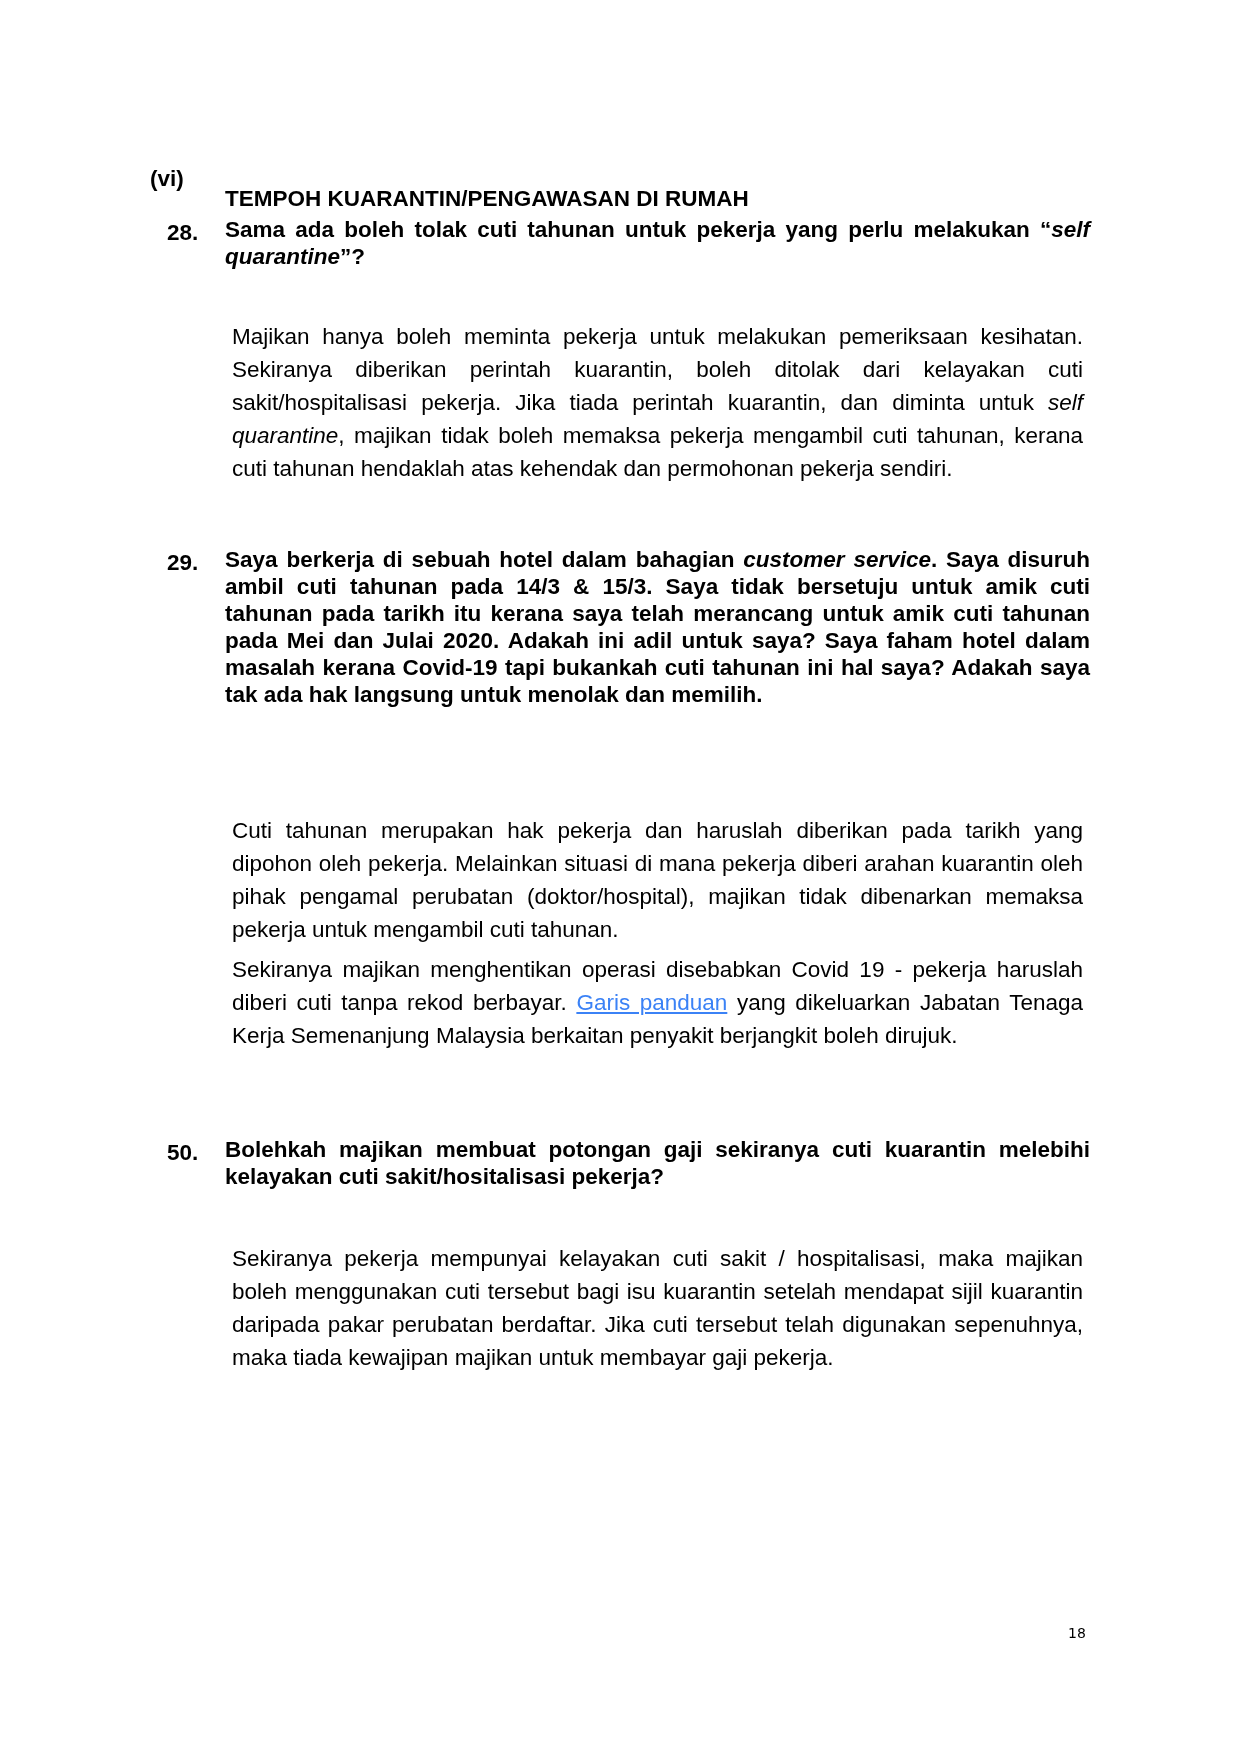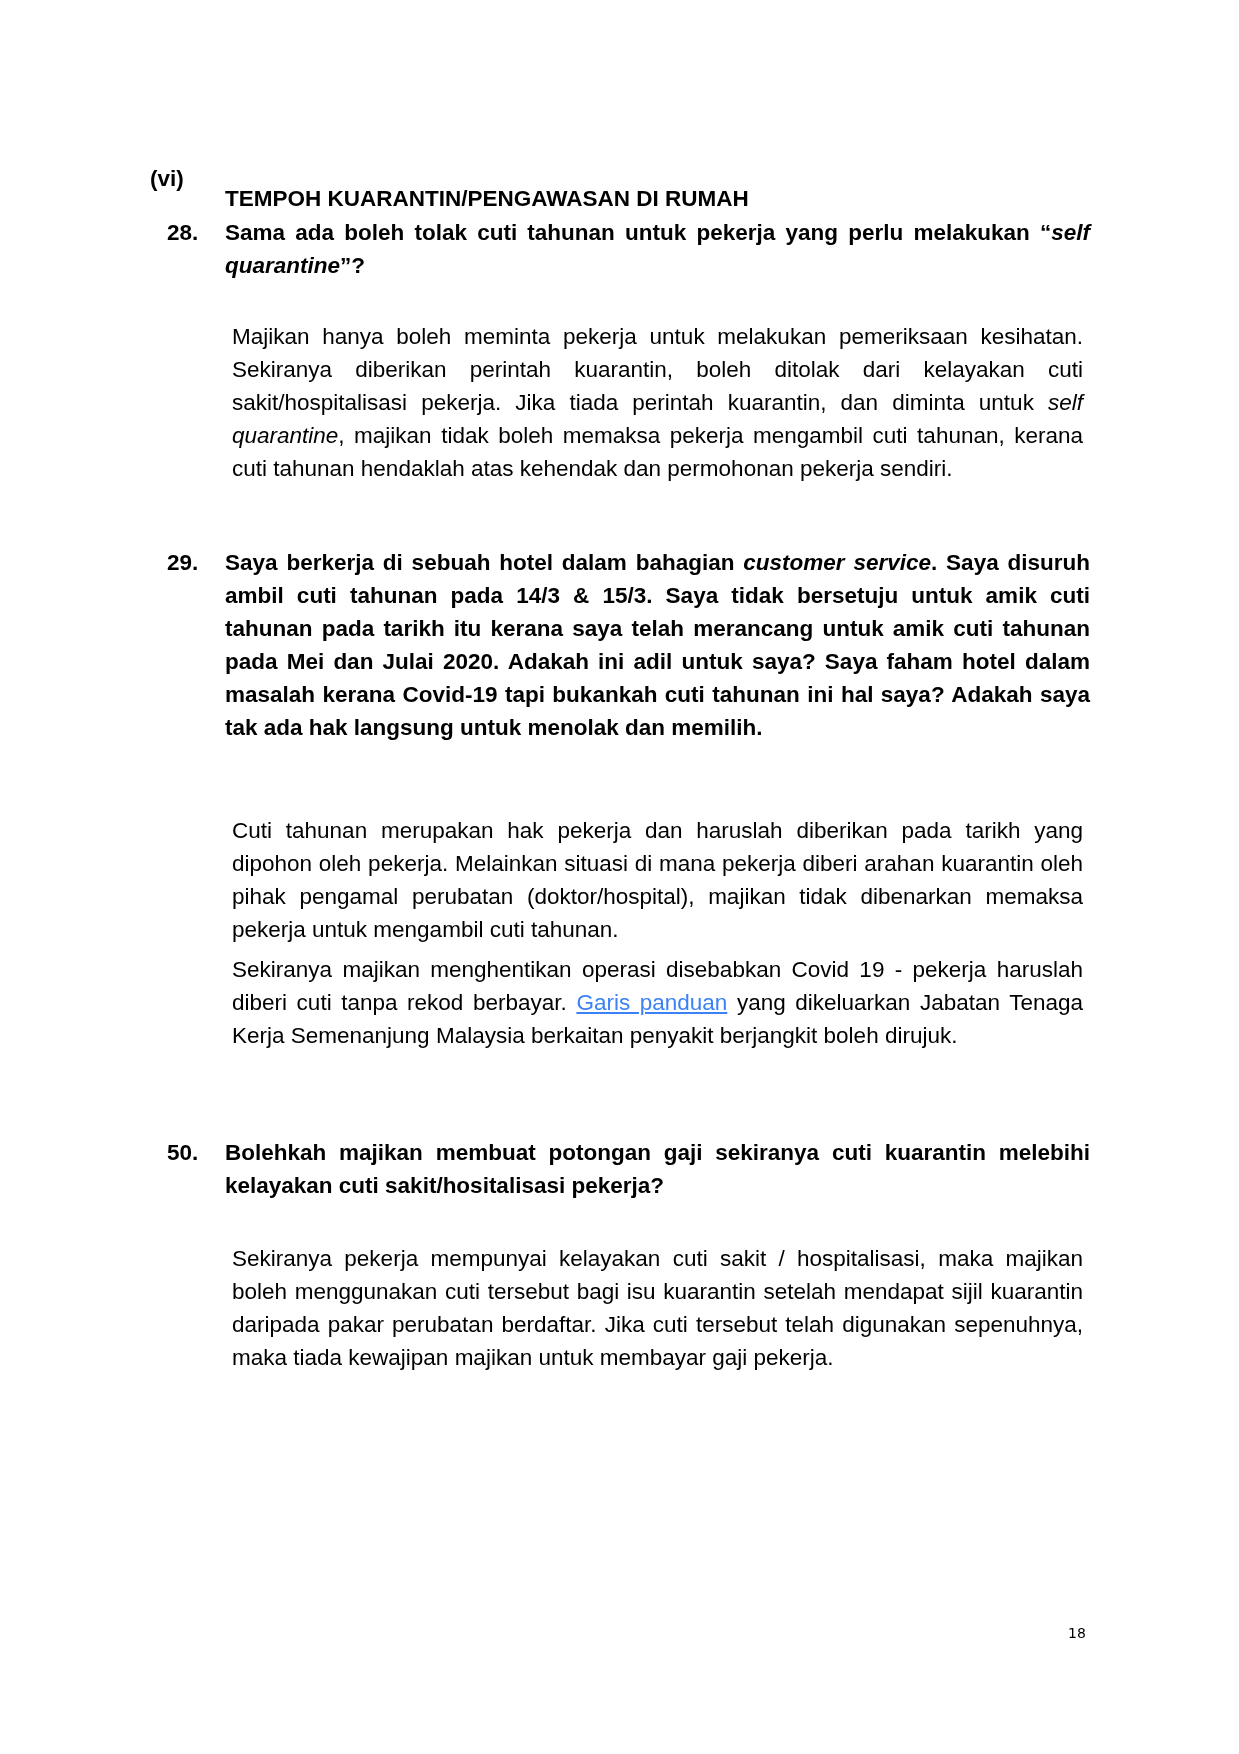--- a/index.html
+++ b/index.html
@@ -4,21 +4,21 @@
 <style>
   html, body { margin: 0; padding: 0; background: #ffffff; }
   body { width: 1239px; height: 1754px; position: relative; overflow: hidden;
          font-family: "Liberation Sans", sans-serif; color: #000; }
   .section-head { position: absolute; left: 150px; top: 150px; font-size: 22.5px; font-weight: bold; }
   .section-head .num { position: absolute; left: 0; top: 16px; }
   .section-head .title { position: absolute; left: 75px; top: 0; white-space: nowrap; margin-top: 36px; }
   .q { position: absolute; left: 150px; width: 940px; }
   .q .qnum { position: absolute; left: 0; top: 0; font-size: 22.5px; font-weight: bold; margin-left: 17px; }
   .q .qtext { position: absolute; left: 75px; width: 865px; font-size: 22.5px; font-weight: bold;
-              line-height: 33px; text-align: justify; }
+              line-height: 27px; text-align: justify; }
   .ans { position: absolute; left: 225px; width: 865px; font-size: 22.5px; line-height: 33px; text-align: justify; }
   .ans p { margin: 7px; }
   a.link { color: #3b82f6; text-decoration: underline; }
   .page-num { position: absolute; left: 1068px; top: 1625px; font-family: "DejaVu Sans", sans-serif; font-size: 14px; }
 </style>
 </head>
 <body>
 
 <div class="section-head">
   <span class="num">(vi)</span>

